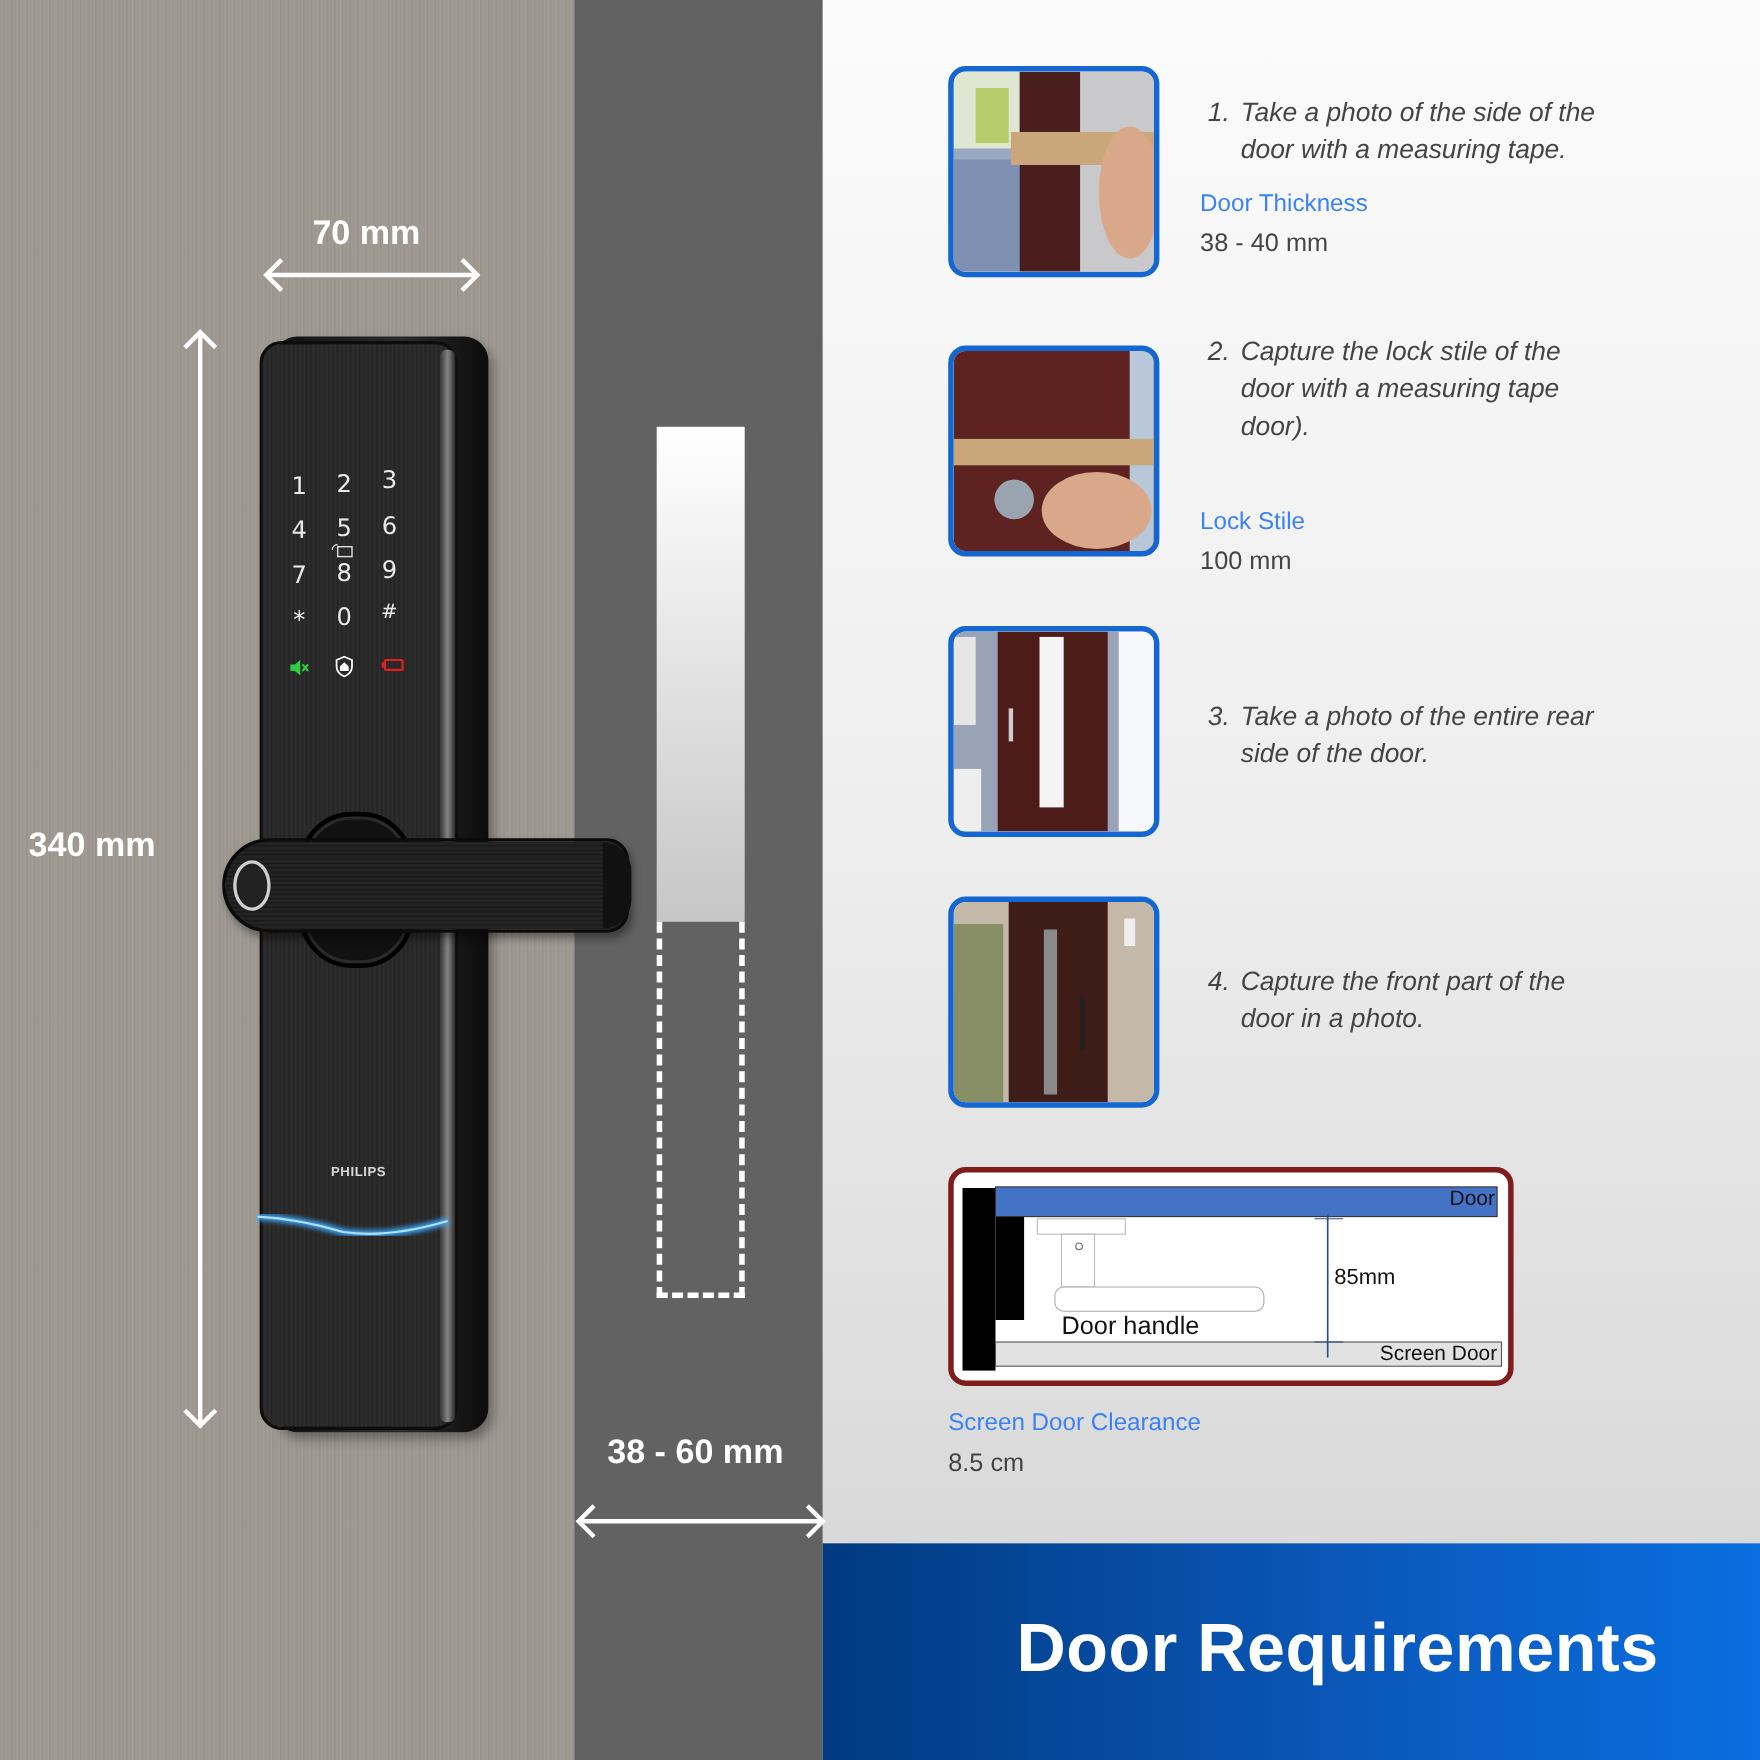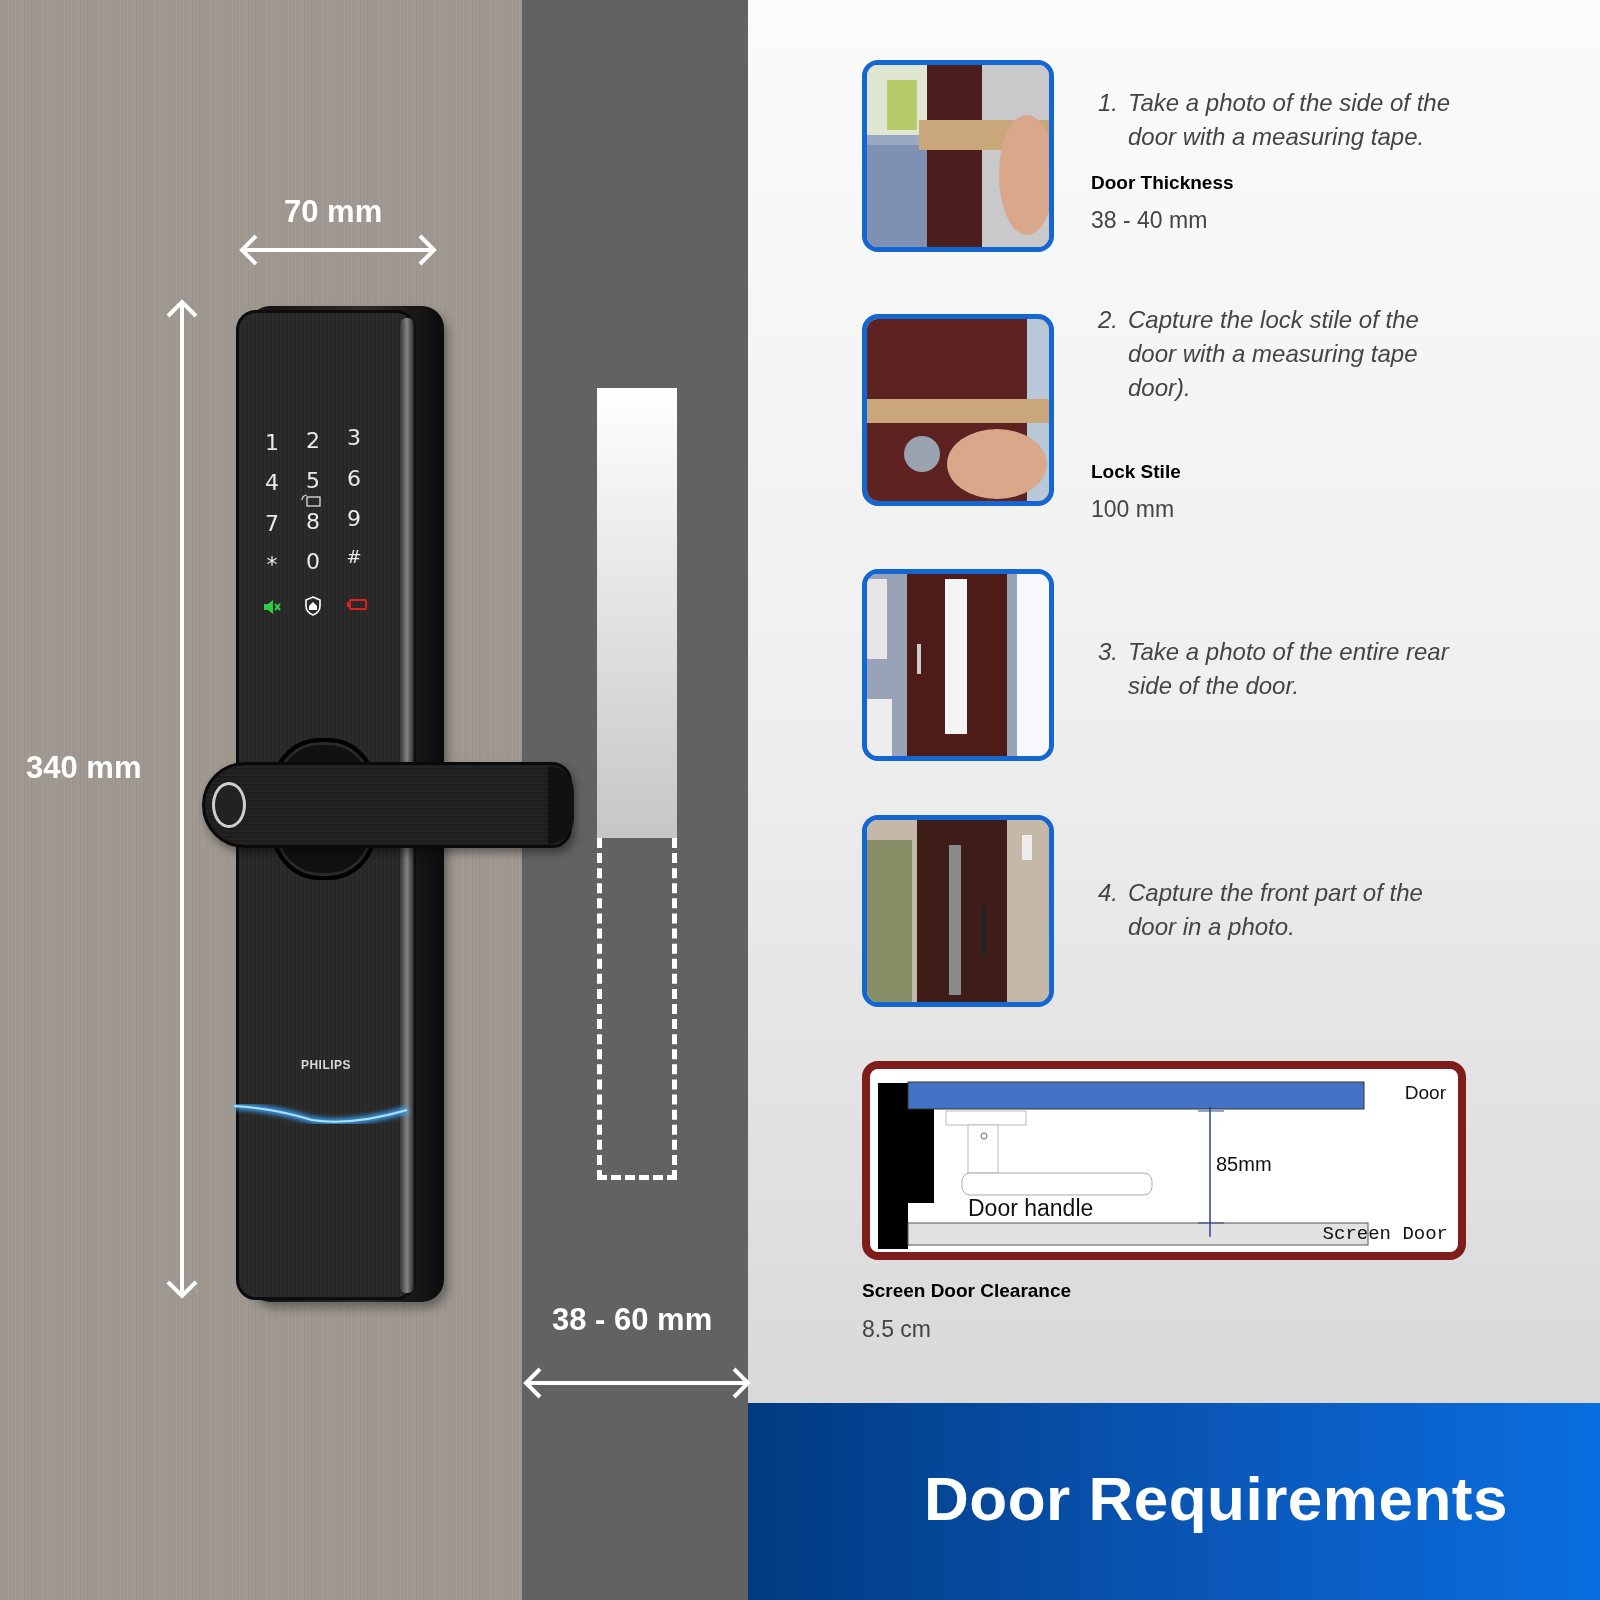--- a/index.html
+++ b/index.html
@@ -46,25 +46,25 @@
   
   #strike { left:597px; top:388px; width:80px; height:450px; background:linear-gradient(180deg,#ffffff,#c6c6c6); }
   #strike-dash { left:597px; top:838px; width:80px; height:342px; box-sizing:border-box;
     border:5px dashed #fff; border-top:none; }
 
   
   .thumb { width:192px; height:192px; border:5px solid #1466d0; border-radius:16px; box-sizing:border-box; overflow:hidden; position:absolute; }
   .step-text { font-style:italic; color:#444; font-size:24px; line-height:34px; }
   .step-num { display:inline-block; width:30px; }
   .step-line { padding-left:30px; }
-  .spec-label { color:#000000; font-weight:bold; font-size:19px; }
+  .spec-label { color:#3b82f6; font-weight:normal; font-size:22px; }
   .spec-value { color:#444; font-size:23px; }
 
   
-  #diagram { left:862px; top:1061px; width:604px; height:199px; border:8px solid #7f1d1d; border-radius:16px; background:#fff; box-sizing:border-box; overflow:hidden; }
+  #diagram { left:862px; top:1061px; width:514px; height:199px; border:5px solid #7f1d1d; border-radius:16px; background:#fff; box-sizing:border-box; overflow:hidden; }
 </style>
 </head>
 <body>
 
 <div id="wall" class="abs"></div>
 <div id="door-edge" class="abs"></div>
 <div id="info" class="abs"></div>
 
 <div class="abs dim" style="left:284px;top:194px;">70 mm</div>
 <svg class="abs" style="left:238px;top:232px;" width="200" height="36">
@@ -221,20 +221,20 @@
     <rect x="98" y="56" width="30" height="48" fill="#fff" stroke="#bbb"></rect>
     <circle cx="114" cy="67" r="3" fill="none" stroke="#666"></circle>
     <rect x="92" y="104" width="190" height="22" rx="8" fill="#fff" stroke="#aaa"></rect>
     <line x1="340" y1="38" x2="340" y2="168" stroke="#2a4a8a" stroke-width="1.5"></line>
     <line x1="328" y1="42" x2="354" y2="42" stroke="#2a4a8a"></line>
     <line x1="328" y1="154" x2="354" y2="154" stroke="#2a4a8a"></line>
   </svg>
   <div class="abs" style="right:12px;top:13px;font-size:19px;color:#111;">Door</div>
   <div class="abs" style="left:346px;top:84px;font-size:20px;color:#111;">85mm</div>
   <div class="abs" style="left:98px;top:126px;font-size:23px;color:#111;">Door handle</div>
-  <div class="abs" style="right:10px;top:154px;font-size:19px;color:#111;font-family:Liberation Mono, monospace;">Screen Door</div>
+  <div class="abs" style="right:10px;top:154px;font-size:19px;color:#111;">Screen Door</div>
 </div>
 <div class="abs spec-label" style="left:862px;top:1280px;">Screen Door Clearance</div>
 <div class="abs spec-value" style="left:862px;top:1316px;">8.5 cm</div>
 
 <div id="banner" class="abs">
   <div id="banner-title" class="abs">Door Requirements</div>
 </div>
 
 </body></html>

